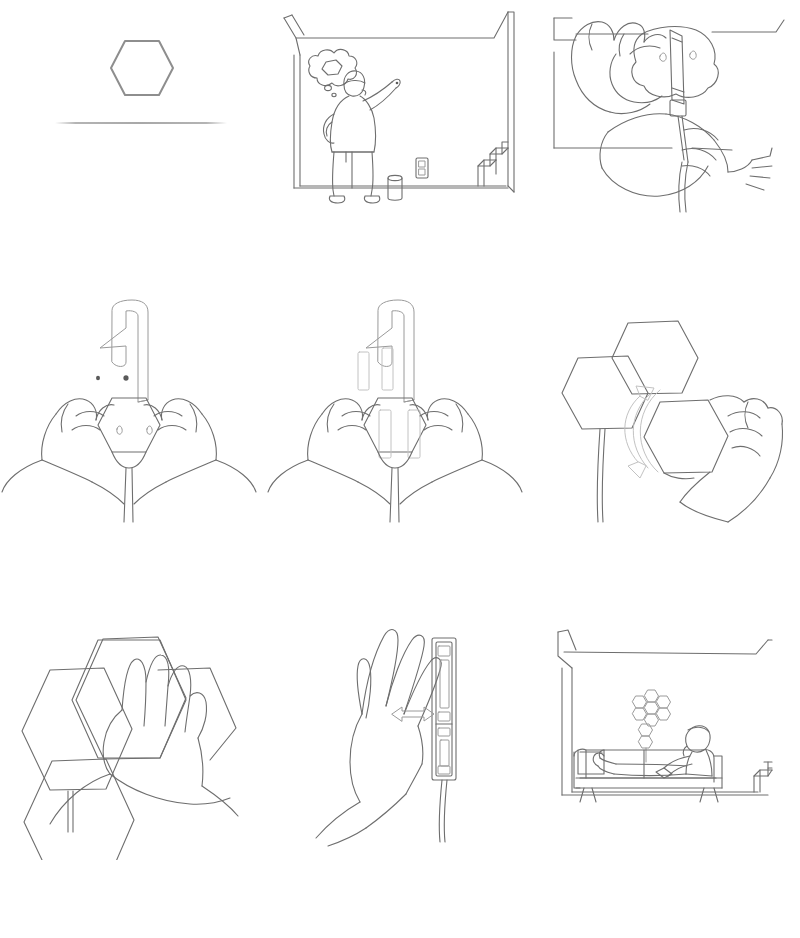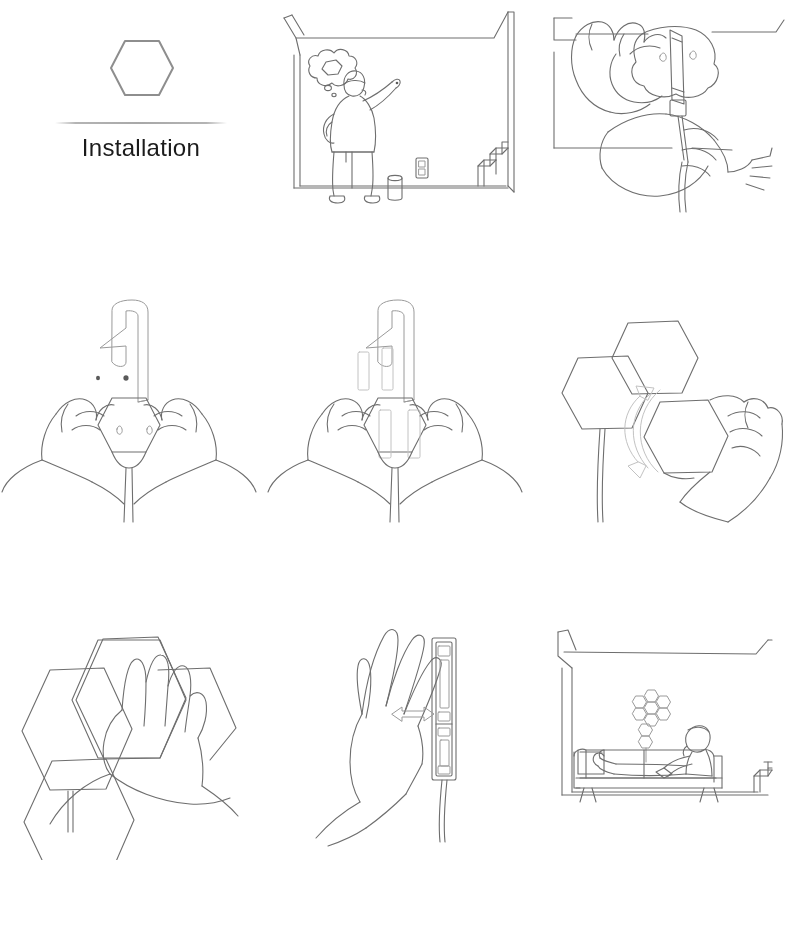--- a/index.html
+++ b/index.html
@@ -79,21 +79,20 @@
 <div class="sheet">
   <div class="grid">
 
     <div class="cell title-cell">
       <div class="hexmark">
         <svg width="68" height="64" viewBox="0 0 68 64">
           <polygon points="17,5 51,5 65,32 51,59 17,59 3,32" class="fill-white" stroke="#8e8e8e" stroke-width="2" stroke-linejoin="round"></polygon>
         </svg>
       </div>
       <div class="divider"></div>
-      <div class="title-text">Installation</div>
     </div>
 
     <div class="cell">
       <div class="art">
         <svg width="266" height="215" viewBox="0 0 266 215">
 
           <path class="line" d="M18 18 L30 38 L34 55"></path>
           <path class="line" d="M18 18 L26 15"></path>
           <path class="line" d="M26 15 L38 35"></path>
           <path class="line" d="M30 38 L228 38 L242 12"></path>

